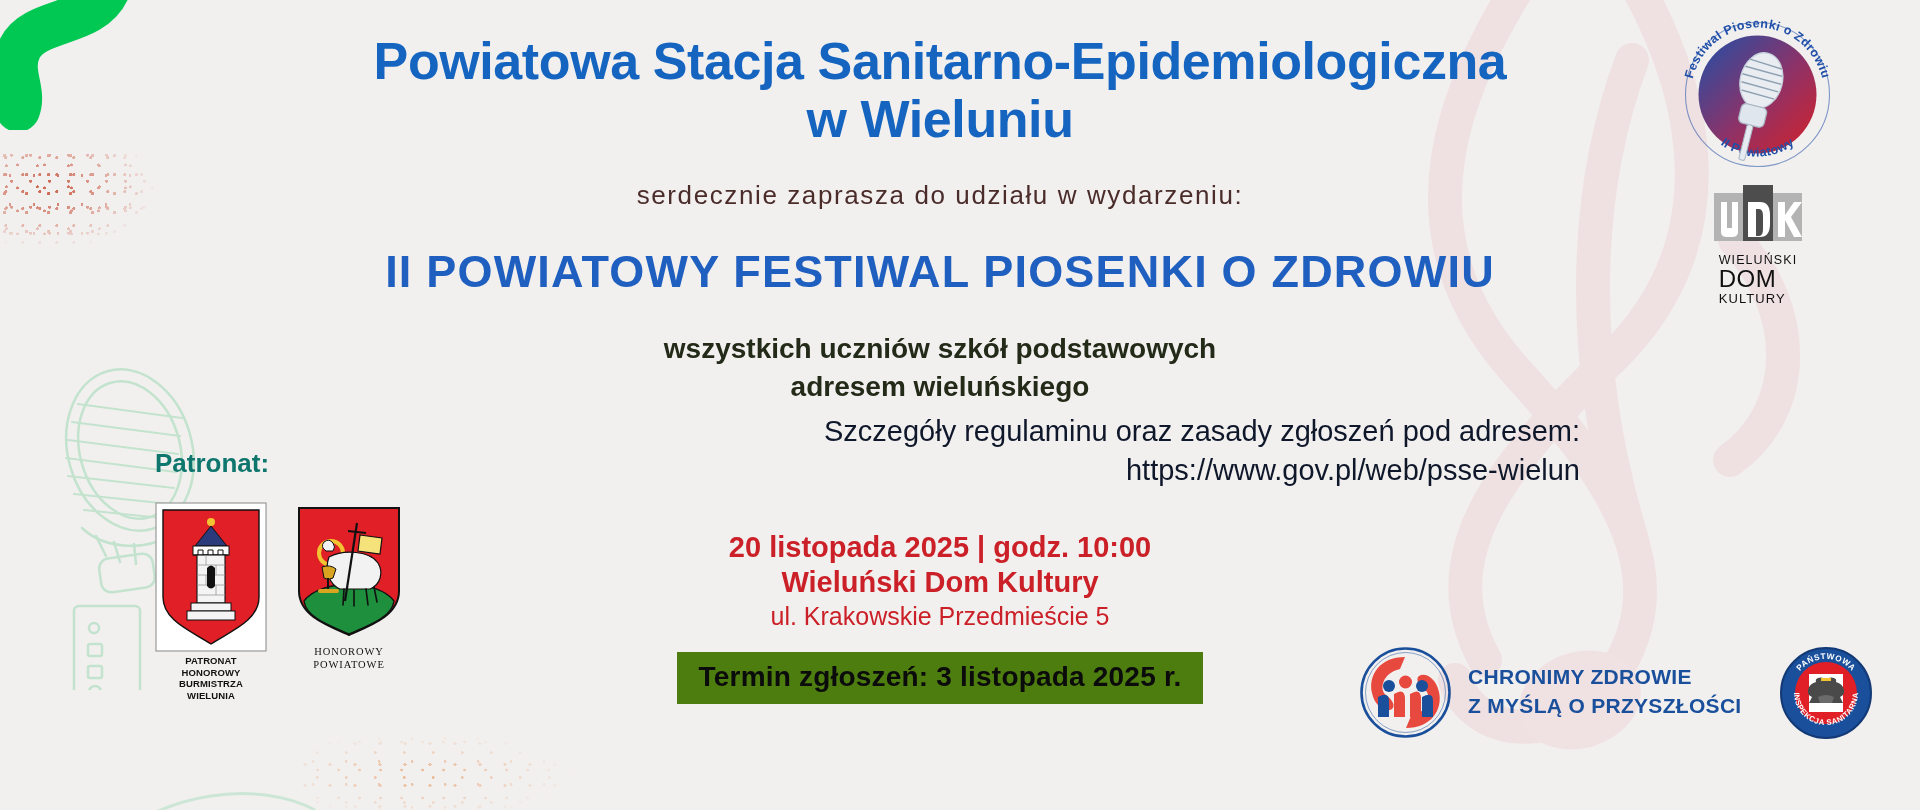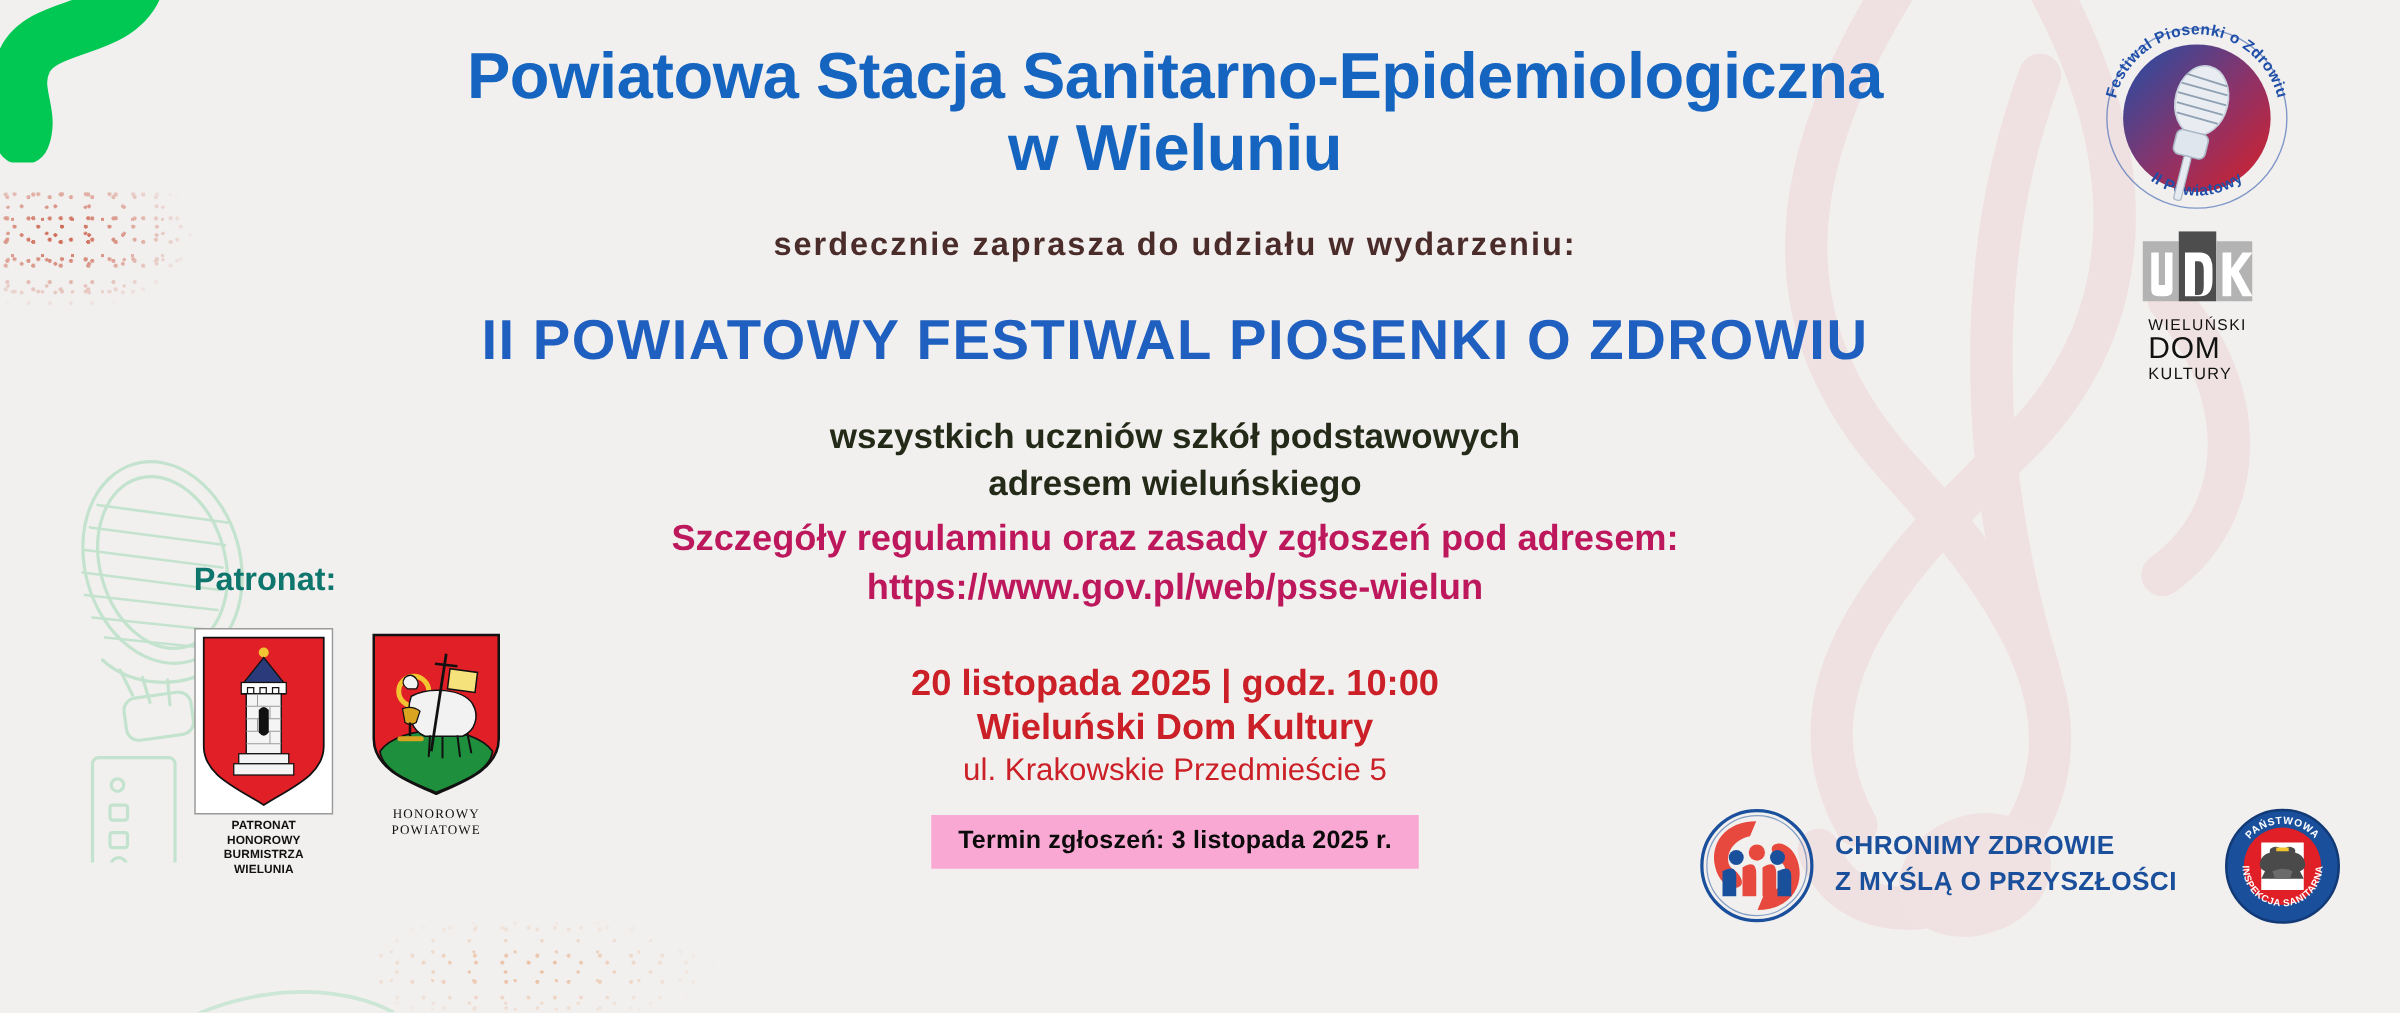--- a/index.html
+++ b/index.html
@@ -52,41 +52,41 @@
   .org-title {
     position:absolute; left:240px; top:32px; width:1400px;
     text-align:center;
     font-size:52px; font-weight:700; line-height:1.12;
     color:#1565c0; letter-spacing:-0.4px;
     font-stretch:condensed;
   }
   .invite-line {
     position:absolute; left:240px; top:180px; width:1400px;
     text-align:center;
-    font-size:26px; font-weight:700; letter-spacing:1.6px;
+    font-size:26px; font-weight:400; letter-spacing:1.6px;
     color:#4a2c2a;
   }
   .festival-title {
     position:absolute; left:200px; top:246px; width:1480px;
     text-align:center;
     font-size:45px; font-weight:700; letter-spacing:1.2px;
     color:#1f5fbf;
     font-stretch:condensed;
   }
   .audience {
     position:absolute; left:300px; top:330px; width:1280px;
     text-align:center;
     font-size:28px; font-weight:700; line-height:1.34;
     color:#232a18;
   }
   .details {
     position:absolute; left:300px; top:412px; width:1280px;
-    text-align:center;
-    font-size:29px; font-weight:700; line-height:1.34;
-    color:#be185d;
+    text-align:right;
+    font-size:29px; font-weight:400; line-height:1.34;
+    color:#0f172a;
   }
   .event-when {
     position:absolute; left:340px; top:530px; width:1200px;
     text-align:center;
     font-size:29px; font-weight:700; line-height:1.2;
     color:#cb2027;
   }
   .event-venue {
     position:absolute; left:340px; top:566px; width:1200px;
     text-align:center;
@@ -97,23 +97,23 @@
     position:absolute; left:340px; top:602px; width:1200px;
     text-align:center;
     font-size:25px; font-weight:400;
     color:#cb2027;
   }
   .deadline-wrap {
     position:absolute; left:340px; top:652px; width:1200px; text-align:center;
   }
   .deadline {
     display:inline-block;
-    background:#f9a8d4;
+    background:#4d7c0f;
     color:#0b0b0b;
-    font-size:20px; font-weight:700;
+    font-size:28px; font-weight:700;
     padding:9px 22px 11px 22px;
     letter-spacing:.2px;
   }
   .patronat-label {
     position:absolute; left:155px; top:448px;
     font-size:26px; font-weight:700; color:#0f766e;
   }
 
   
   .coa { position:absolute; }

